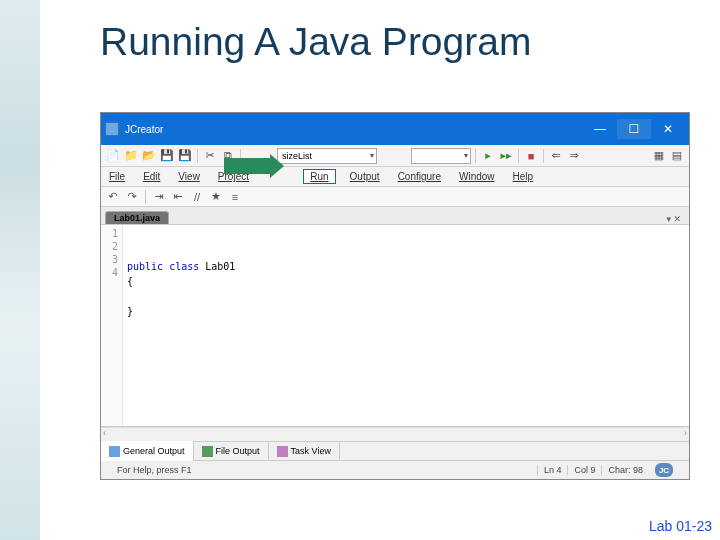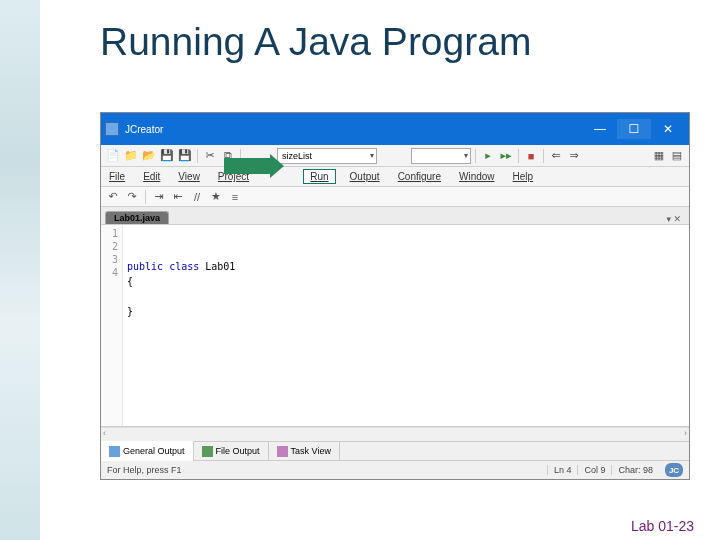--- a/index.html
+++ b/index.html
@@ -225,43 +225,43 @@
   }
   .panel-tab.sel { background: #fff; }
   .panel-tab.build .pi { background: #5a9a5a;}
   .panel-tab.task .pi { background: #c080c0;}
   .statusbar {
     height: 18px;
     background: #f0f0f0;
     display: flex;
     align-items: center;
     font-size: 9px;
-    padding: 0 6px;
+    padding: 0 16px;
     color: #444;
   }
   .statusbar .sp { flex: 1; }
   .status-cell { padding: 0 6px; border-left: 1px solid #ccc; }
   .jc-badge {
     width: 18px; height: 14px;
     background: #5a8ac0;
     color: #fff;
     font-size: 8px;
     font-weight: bold;
     display: flex;
     align-items: center;
     justify-content: center;
     border-radius: 6px;
     margin-left: 6px;
   }
   .footer-label {
     position: absolute;
-    right: 26px;
+    right: 8px;
     bottom: 6px;
     font-size: 14px;
-    color: #701a75;
+    color: #1d4ed8;
   }
 </style>
 </head>
 <body>
 
 <div class="side-deco"></div>
 
 <div class="slide">
   <h1 class="title">Running A Java Program</h1>
 

